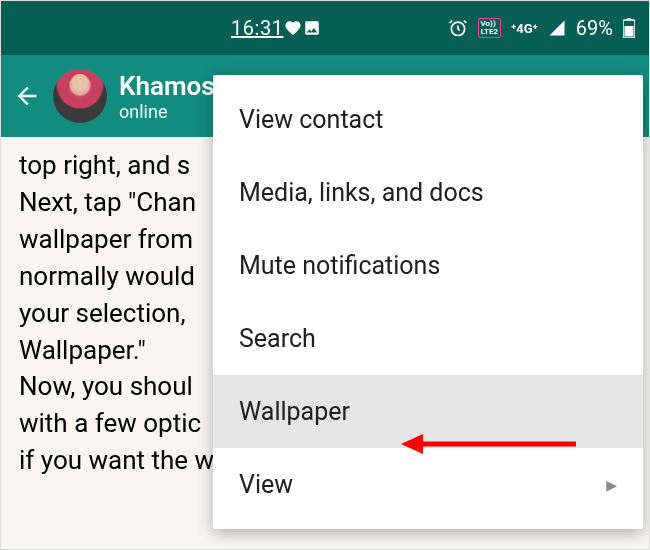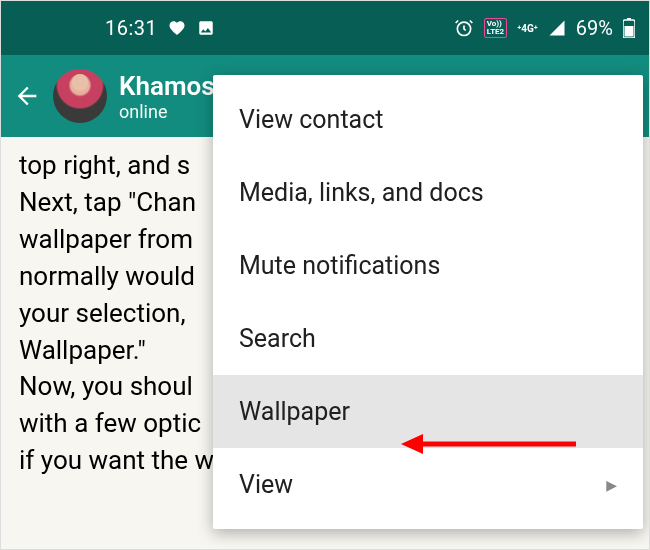--- a/index.html
+++ b/index.html
@@ -15,21 +15,21 @@
     .status-bar {
       background: #075e54;
       height: 54px;
       display: flex;
       align-items: center;
       justify-content: space-between;
       padding: 0 14px 0 14px;
       color: #fff;
       font-size: 20px;
     }
-    .status-left { flex: 1; display: flex; align-items: center; gap: 10px; padding-left: 90px; }
+    .status-left { flex: 1; display: flex; justify-content: center; align-items: center; gap: 0; padding-left: 90px; text-decoration: underline; }
     .status-right { display: flex; align-items: center; gap: 10px; }
     .status-icon { display: inline-flex; align-items: center; justify-content: center; }
     .status-time { font-weight: 400; letter-spacing: 0.5px; }
     .status-lte {
       font-size: 8px;
       line-height: 8px;
       border: 1px solid #ec4899;
       padding: 1px 2px;
       display: inline-block;
       border-radius: 2px;
@@ -130,21 +130,21 @@
     </span>
   </div>
   <div class="status-right">
     <span class="status-icon">
       <svg width="20" height="20" viewBox="0 0 24 24" fill="none" stroke="#fff" stroke-width="2">
           <circle cx="12" cy="13" r="8"></circle>
           <path d="M12 9v4l2 2M5 3L2 6M22 6l-3-3"></path>
         </svg>
     </span>
     <span class="status-lte">Vo))<br>LTE2</span>
-    <span class="status-icon" style="font-size:10px;font-weight:bold;">⁺4G⁺</span>
+    <span class="status-icon" style="font-size:13px;font-weight:bold;">⁺4G⁺</span>
     <span class="status-icon">
       <svg width="18" height="18" viewBox="0 0 24 24" fill="#fff">
           <path d="M2 22h20V2L2 22z"></path>
         </svg>
     </span>
     <span>69%</span>
     <span class="status-icon">
       <svg width="12" height="20" viewBox="0 0 12 20" fill="#fff">
           <rect x="0" y="2" width="12" height="18" rx="2" fill="none" stroke="#fff" stroke-width="1.5"></rect>
           <rect x="1.5" y="8" width="9" height="10.5" fill="#fff"></rect>

